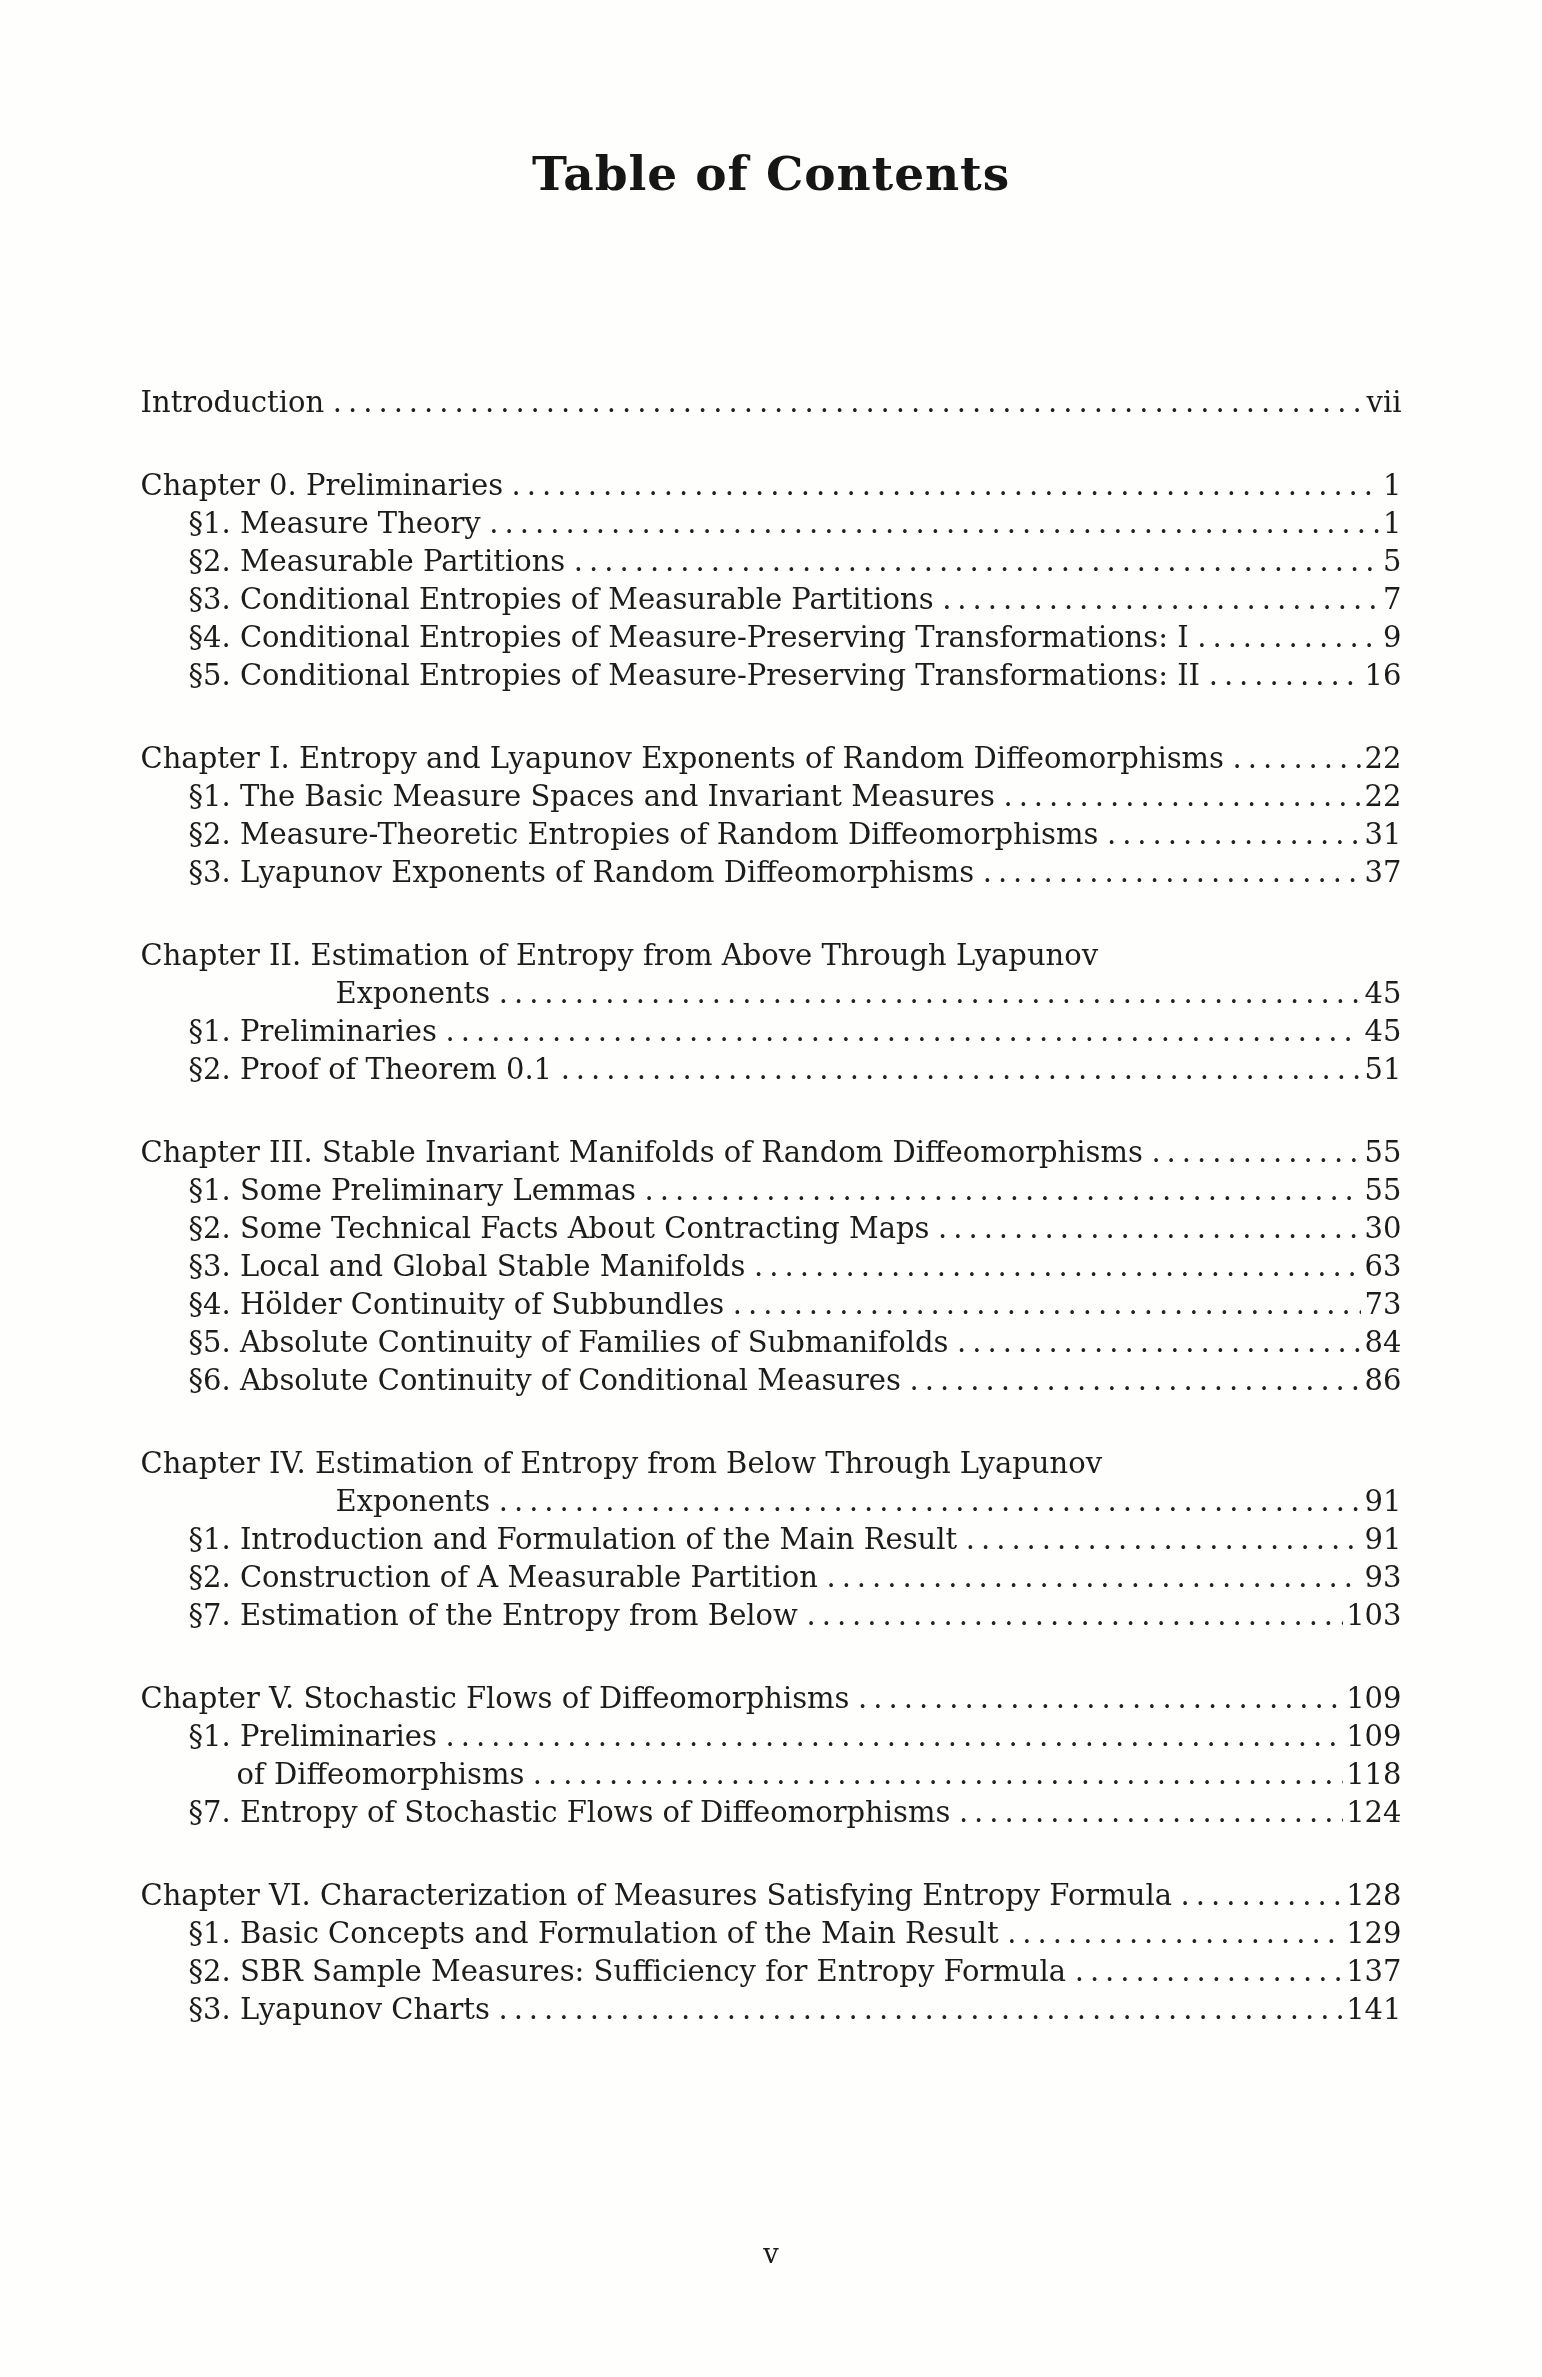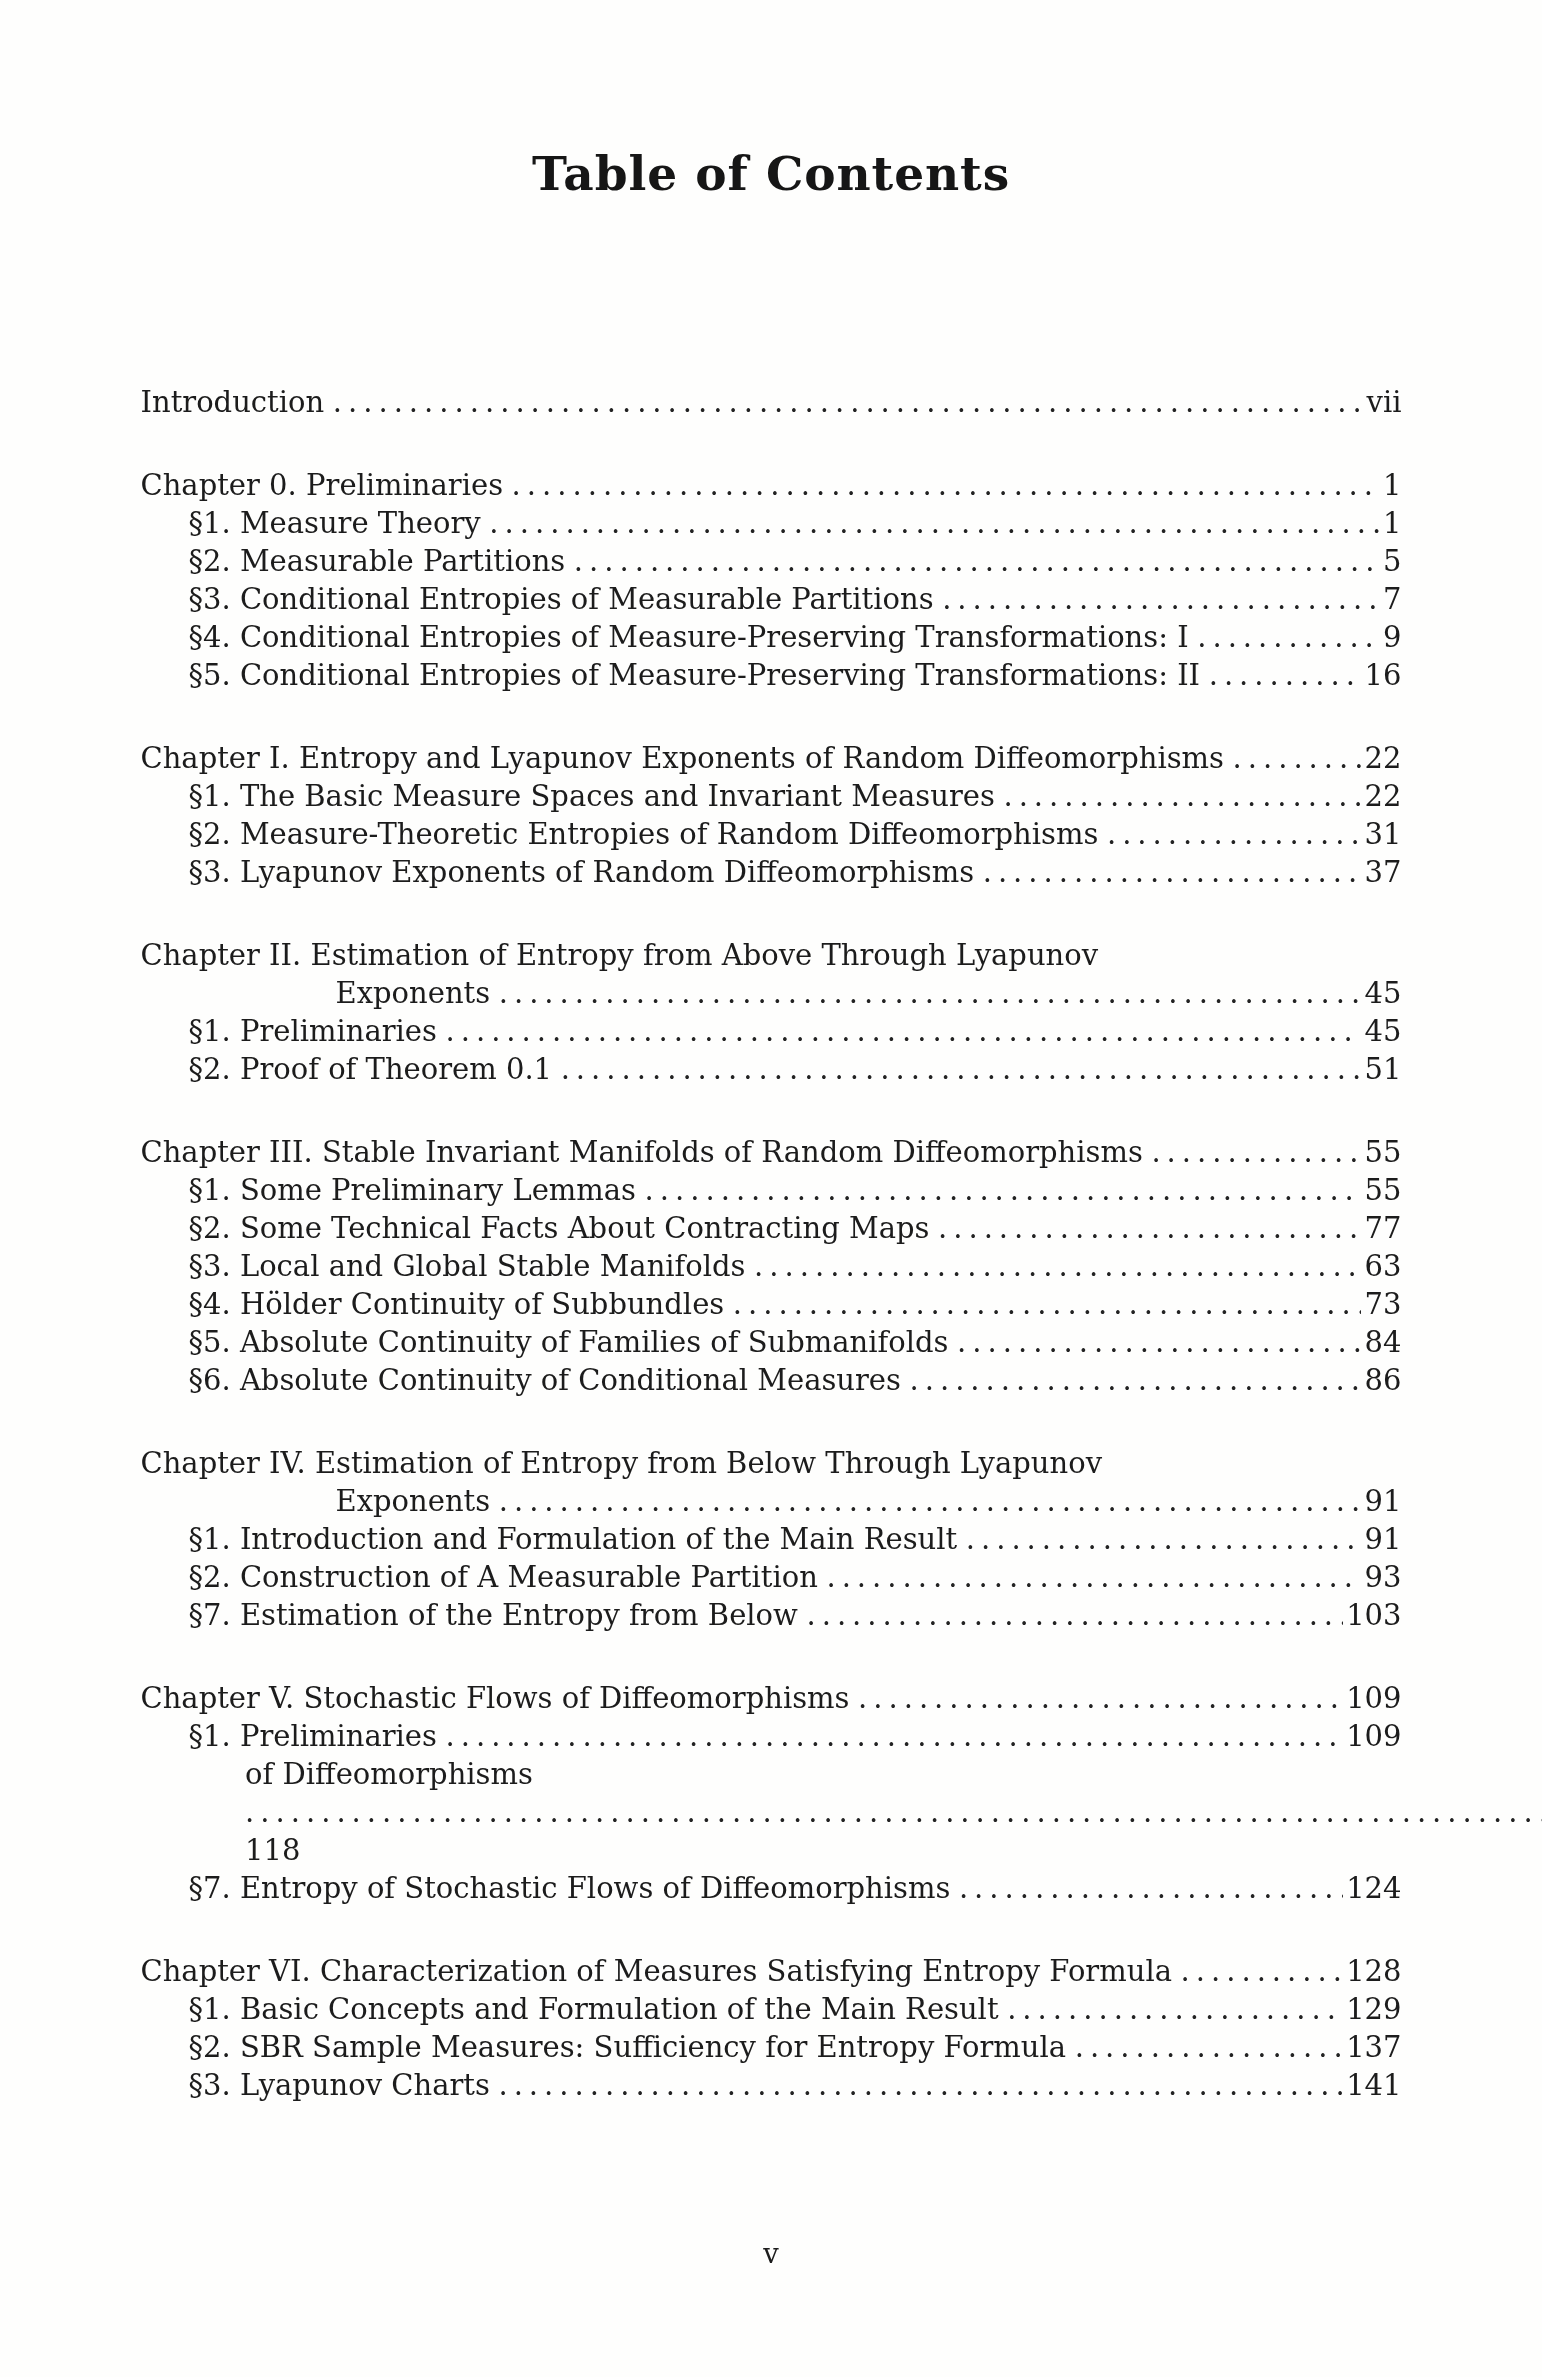--- a/index.html
+++ b/index.html
@@ -35,21 +35,21 @@
     align-items: baseline;
     line-height: 38px;
     min-height: 38px;
   }
   .toc-row.gap {
     margin-top: 45px;
   }
   .indent-0 { padding-left: 0; }
   .indent-1 { padding-left: 48px; }
   .indent-2 { padding-left: 195px; }
-  .indent-3 { padding-left: 96px; flex-direction: column; }
+  .indent-3 { padding-left: 96px; }
   .entry-text {
     white-space: nowrap;
     flex: 0 0 auto;
   }
   .dots {
     flex: 1 1 auto;
     overflow: hidden;
     min-width: 0;
     margin: 0 3.4px 0 8.6px;
     white-space: nowrap;
@@ -161,21 +161,21 @@
         <span class="page-num">55</span>
       </div>
       <div class="toc-row indent-1">
         <span class="entry-text">§1. Some Preliminary Lemmas</span>
         <span class="dots"></span>
         <span class="page-num">55</span>
       </div>
       <div class="toc-row indent-1">
         <span class="entry-text">§2. Some Technical Facts About Contracting Maps</span>
         <span class="dots"></span>
-        <span class="page-num">77</span>
+        <span class="page-num">30</span>
       </div>
       <div class="toc-row indent-1">
         <span class="entry-text">§3. Local and Global Stable Manifolds</span>
         <span class="dots"></span>
         <span class="page-num">63</span>
       </div>
       <div class="toc-row indent-1">
         <span class="entry-text">§4. Hölder Continuity of Subbundles</span>
         <span class="dots"></span>
         <span class="page-num">73</span>

